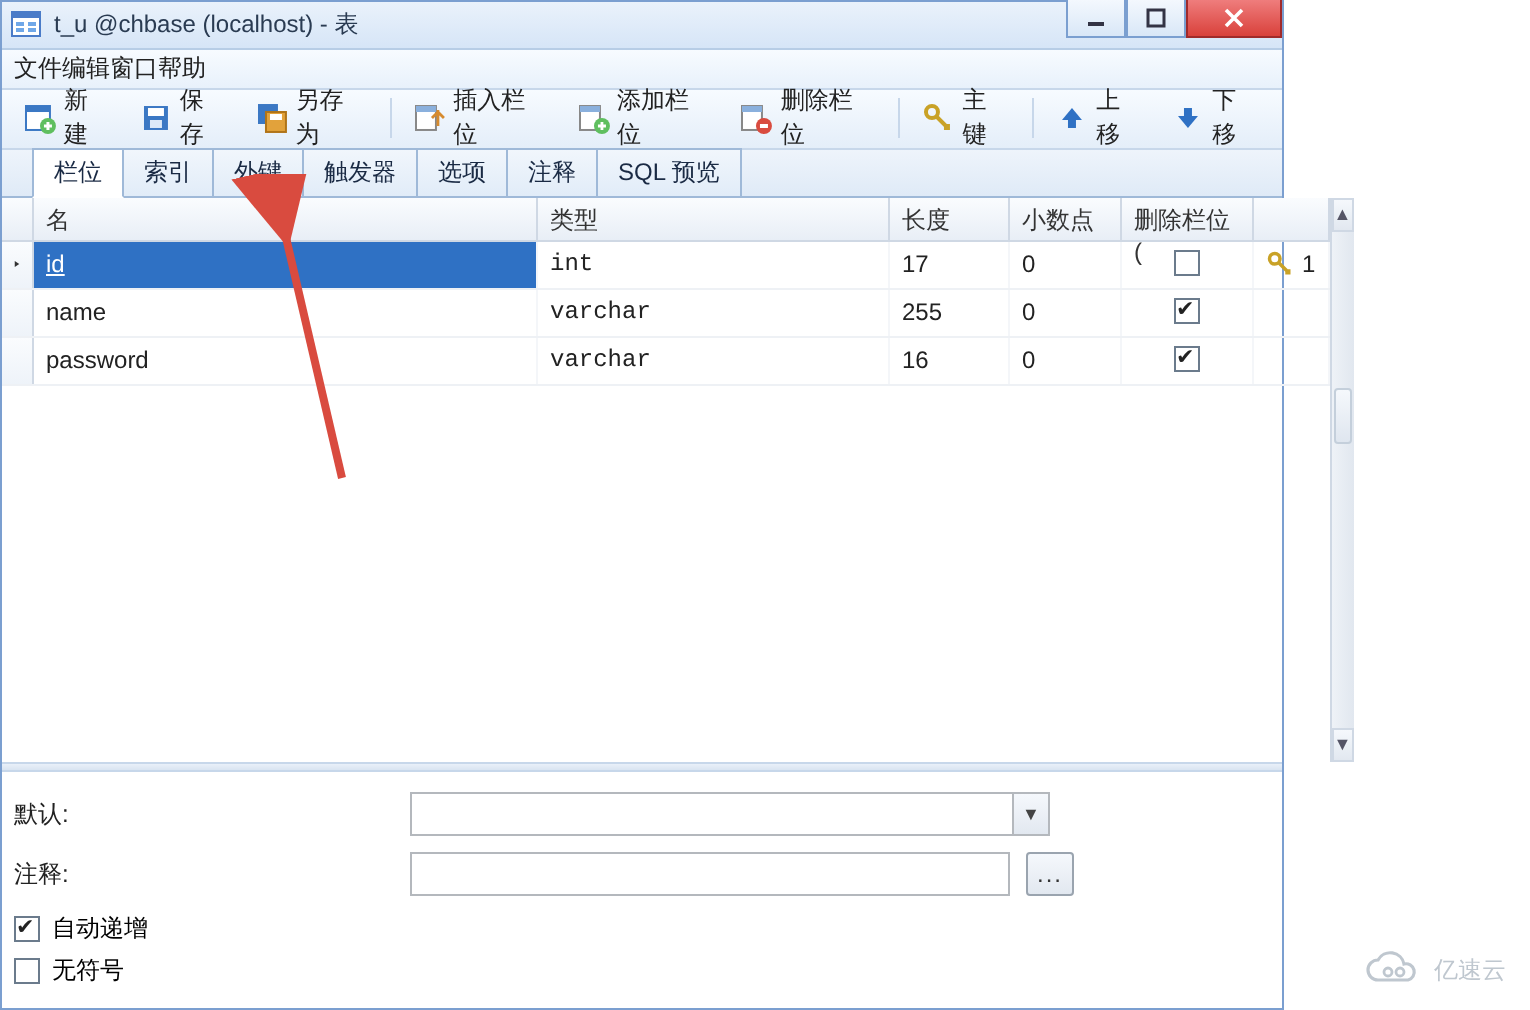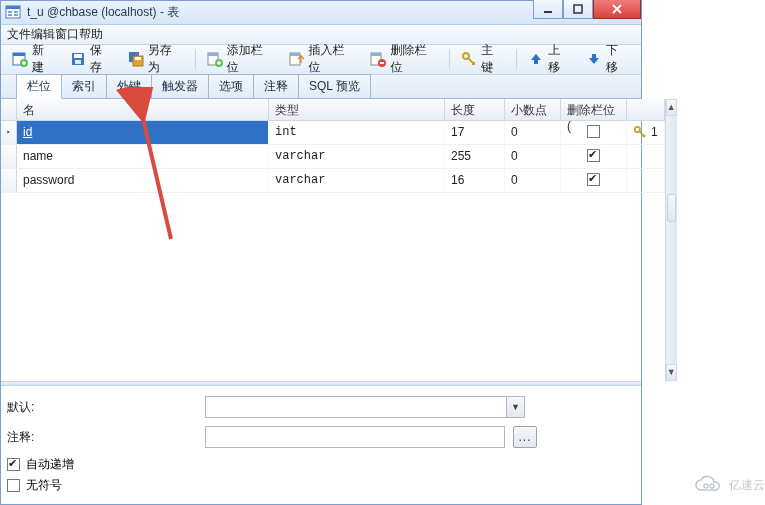--- a/index.html
+++ b/index.html
@@ -71,21 +71,21 @@
 .combo .cval { flex: 1; padding: 0 4px; }
 .combo .cbtn { width: 18px; height: 100%; background: linear-gradient(#f5f8fc,#e2e8f0); border-left: 1px solid #b4b8bd; display: flex; align-items: center; justify-content: center; font-size: 9px; color: #444; }
 .txt { width: 300px; height: 22px; border: 1px solid #b4b8bd; background: #fff; padding: 0 4px; }
 .sqbtn { width: 24px; height: 22px; border: 1px solid #9aa4af; background: linear-gradient(#f5f8fc,#e2e8f0); display: flex; align-items: center; justify-content: center; letter-spacing: 1px; color: #333; border-radius: 2px; }
 .chkrow { display: flex; align-items: center; gap: 6px; margin-top: 4px; margin-bottom: 4px; }
 
 
 .arrow { position: absolute; pointer-events: none; }
 
 
-.wm { position: absolute; right: 0; bottom: 10px; color: #bfc7cf; font-size: 18px; display: flex; align-items: center; gap: 6px; font-family: "Microsoft YaHei"; }
+.wm { position: absolute; right: 12px; bottom: 10px; color: #bfc7cf; font-size: 18px; display: flex; align-items: center; gap: 6px; font-family: "Microsoft YaHei"; }
 
 .keyicon { width: 14px; height: 14px; }
 </style>
 </head>
 <body>
 
 <div class="window">
 
   <div class="titlebar">
     <svg class="ticon" viewBox="0 0 16 16">
@@ -148,32 +148,32 @@
           <rect x="5" y="5" width="10" height="10" fill="#e2a23b" stroke="#b07418"></rect>
           <rect x="7" y="6" width="6" height="3" fill="#fff"></rect>
         </svg>
       <span>另存为</span>
     </div>
     <div class="tsep"></div>
     <div class="tbtn">
       <svg class="ticon16" viewBox="0 0 16 16">
           <rect x="1" y="2" width="10" height="12" fill="#fff" stroke="#888"></rect>
           <rect x="1" y="2" width="10" height="3" fill="#8ab0dd"></rect>
+          <path d="M12 4v8M9 8l3-3 3 3" stroke="#d68b2f" stroke-width="1.4" fill="none"></path>
+        </svg>
+      <span>插入栏位</span>
+    </div>
+    <div class="tbtn">
+      <svg class="ticon16" viewBox="0 0 16 16">
+          <rect x="1" y="2" width="10" height="12" fill="#fff" stroke="#888"></rect>
+          <rect x="1" y="2" width="10" height="3" fill="#8ab0dd"></rect>
           <circle cx="12" cy="12" r="4" fill="#5fbf5f"></circle>
           <path d="M12 10v4M10 12h4" stroke="#fff" stroke-width="1.4"></path>
         </svg>
       <span>添加栏位</span>
-    </div>
-    <div class="tbtn">
-      <svg class="ticon16" viewBox="0 0 16 16">
-          <rect x="1" y="2" width="10" height="12" fill="#fff" stroke="#888"></rect>
-          <rect x="1" y="2" width="10" height="3" fill="#8ab0dd"></rect>
-          <path d="M12 4v8M9 8l3-3 3 3" stroke="#d68b2f" stroke-width="1.4" fill="none"></path>
-        </svg>
-      <span>插入栏位</span>
     </div>
     <div class="tbtn">
       <svg class="ticon16" viewBox="0 0 16 16">
           <rect x="1" y="2" width="10" height="12" fill="#fff" stroke="#888"></rect>
           <rect x="1" y="2" width="10" height="3" fill="#8ab0dd"></rect>
           <circle cx="12" cy="12" r="4" fill="#d94b3f"></circle>
           <rect x="10" y="11" width="4" height="2" fill="#fff"></rect>
         </svg>
       <span>删除栏位</span>
     </div>

